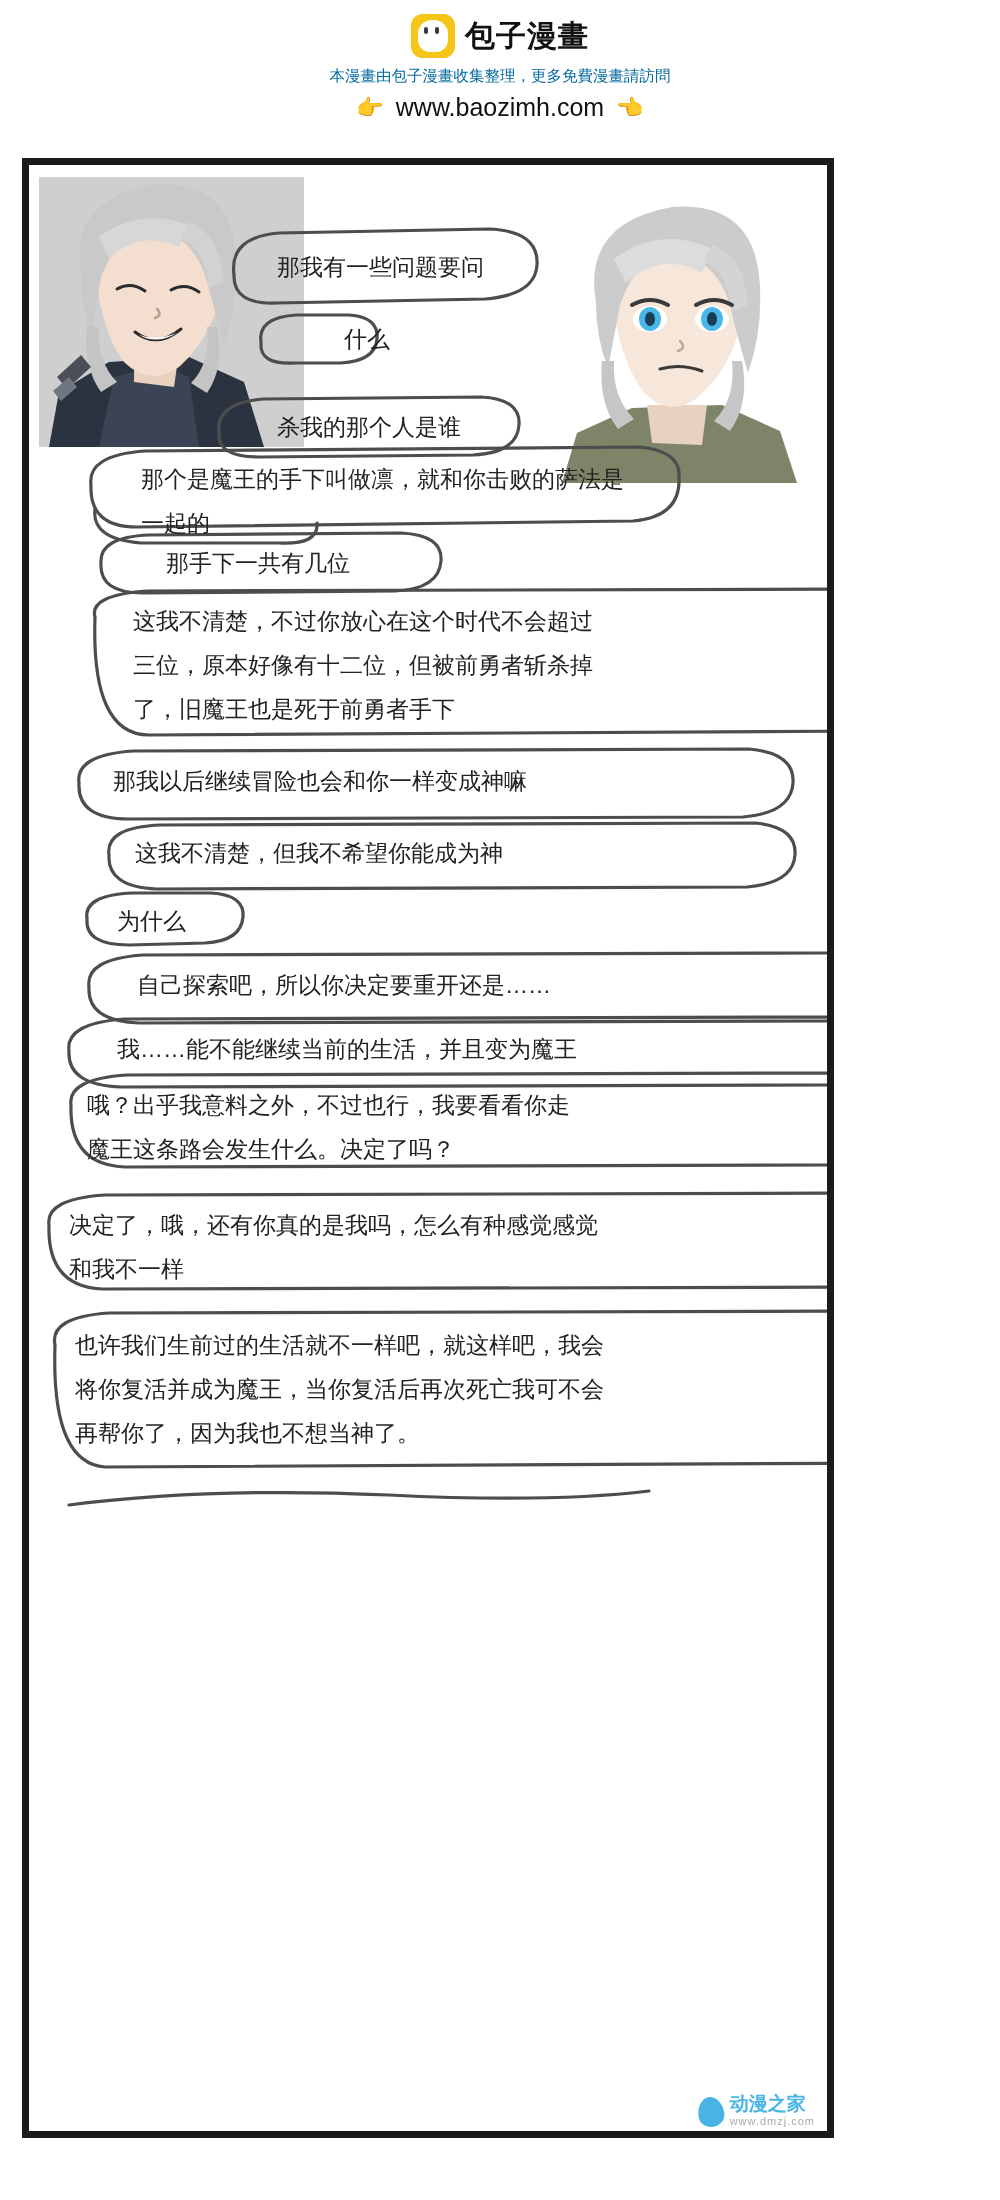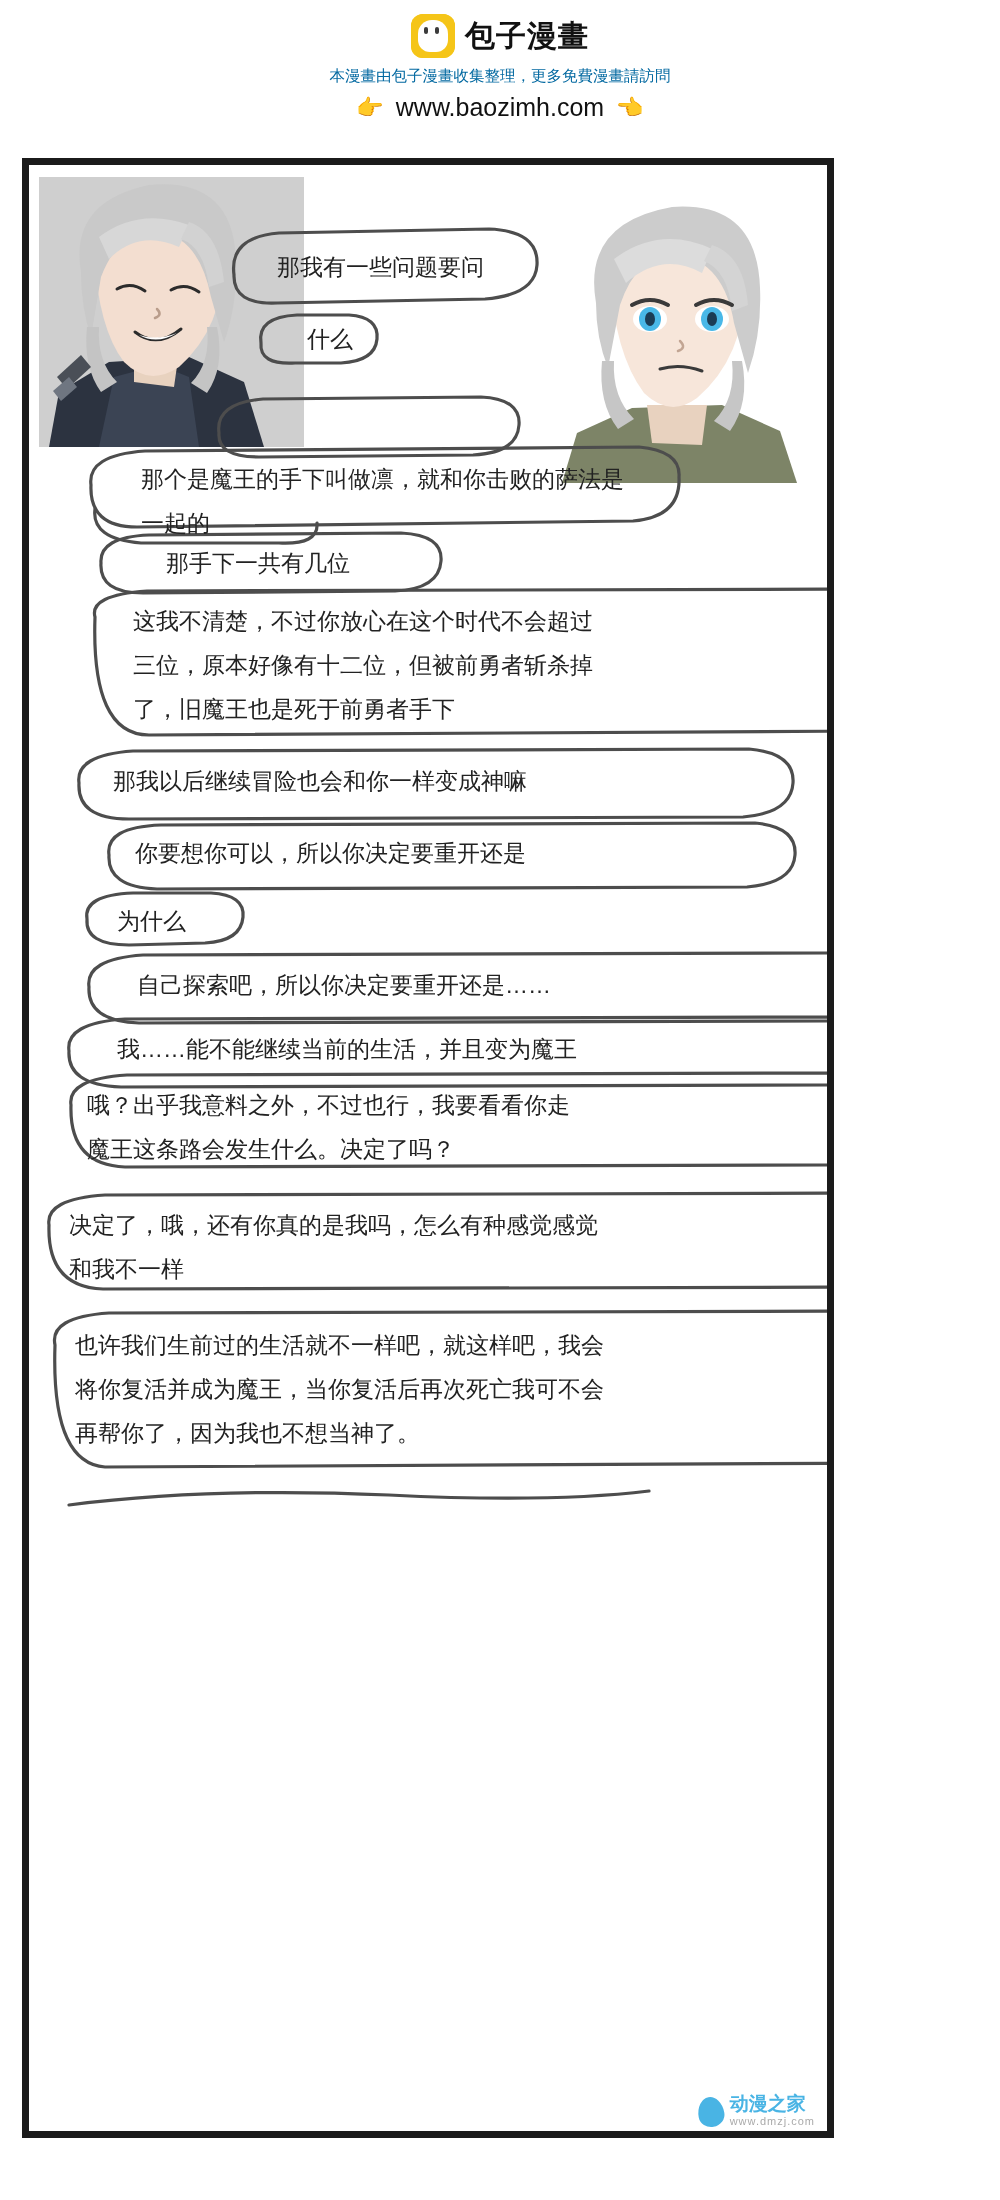--- a/index.html
+++ b/index.html
@@ -275,35 +275,36 @@
       <path d="M20 1060 Q16 1034 76 1030 L872 1028 Q920 1032 918 1062 Q920 1118 866 1122 L74 1124 Q18 1122 20 1060 Z"></path>
 
       <path d="M26 1180 Q20 1152 80 1148 L880 1146 Q930 1150 928 1192 Q930 1292 872 1298 L76 1302 Q22 1298 26 1180 Z"></path>
 
       <path d="M40 1340 Q180 1322 360 1330 Q520 1338 620 1326"></path>
     </g>
   </svg>
 
   <div class="bubble" style="left:248px; top:80px; width:260px;">那我有一些问题要问</div>
 
-  <div class="bubble" style="left:278px; top:152px; width:120px;">什么</div>
-
+  <div class="bubble" style="left:278px; top:152px; width:120px;text-align:center;">什么</div>
+
+  <div class="bubble" style="left:248px; top:240px; width:260px;">杀我的那个人是谁</div>
 
   <div class="bubble" style="left:112px; top:292px; width:560px;">那个是魔王的手下叫做凛，就和你击败的萨法是
 一起的</div>
 
   <div class="bubble" style="left:118px; top:376px; width:320px;margin-left:19px;">那手下一共有几位</div>
 
   <div class="bubble" style="left:104px; top:434px; width:560px;">这我不清楚，不过你放心在这个时代不会超过
 三位，原本好像有十二位，但被前勇者斩杀掉
 了，旧魔王也是死于前勇者手下</div>
 
   <div class="bubble" style="left:84px; top:594px; width:620px;">那我以后继续冒险也会和你一样变成神嘛</div>
 
-  <div class="bubble" style="left:106px; top:666px; width:620px;">你要想你可以，所以你决定要重开还是</div>
+  <div class="bubble" style="left:106px; top:666px; width:620px;">这我不清楚，但我不希望你能成为神</div>
 
   <div class="bubble" style="left:88px; top:734px; width:200px;">为什么</div>
 
   <div class="bubble" style="left:108px; top:798px; width:680px;">自己探索吧，所以你决定要重开还是……</div>
 
   <div class="bubble" style="left:88px; top:862px; width:700px;">我……能不能继续当前的生活，并且变为魔王</div>
 
   <div class="bubble" style="left:58px; top:918px; width:740px;">哦？出乎我意料之外，不过也行，我要看看你走
 魔王这条路会发生什么。决定了吗？</div>
 

